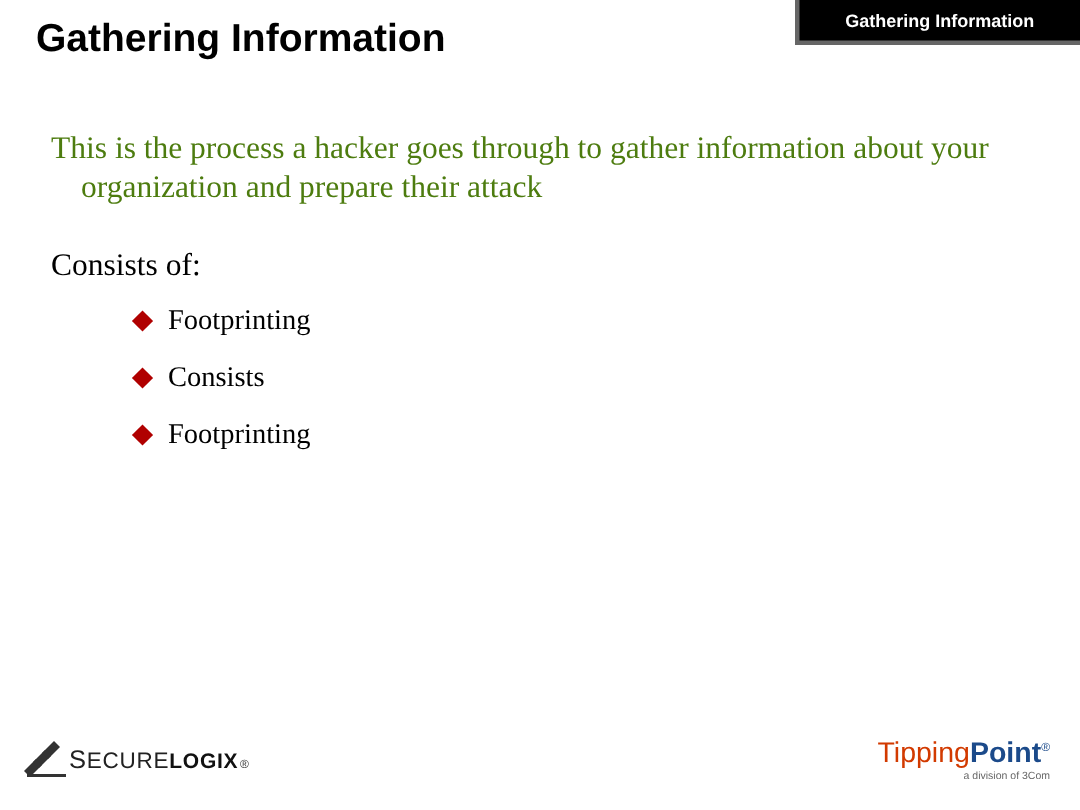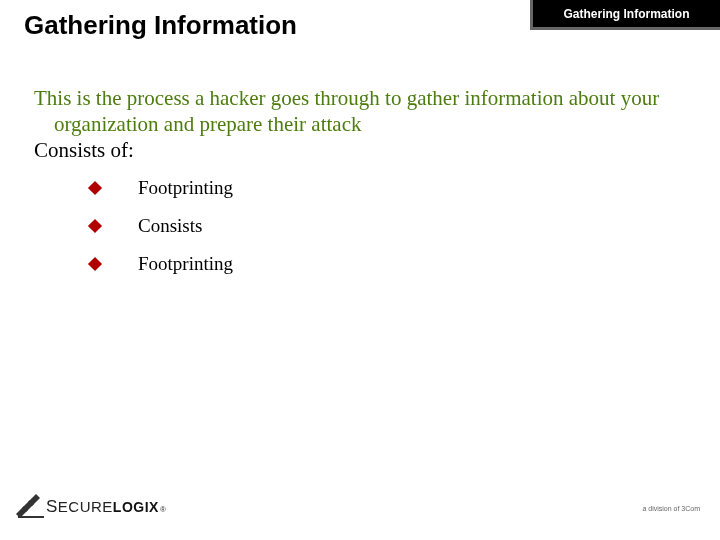--- a/index.html
+++ b/index.html
@@ -38,32 +38,32 @@
     color: #4d7c0f;
     padding-left: 0;
     text-indent: 0;
   }
   .para-indent {
     padding-left: 20px;
     text-indent: -20px;
   }
   .subhead {
     font-size: 21px;
+    margin-top: 26px;
     color: #000;
   }
   .bullets {
     margin-top: 14px;
     padding-left: 56px;
   }
   .bullet {
     display: flex;
     align-items: center;
     margin-bottom: 16px;
     font-size: 19px;
-    gap: 26px;
   }
   .diamond {
     width: 10px; height: 10px;
     background: #b00000;
     transform: rotate(45deg);
     margin-right: 12px;
     flex: 0 0 10px;
   }
   .footer {
     position: absolute;
@@ -157,15 +157,18 @@
         </g>
       </svg>
     </span>
     <span class="sl-text">
       <span class="sl-secure"><span>S</span><span style="font-size:15px">ECURE</span></span>
         <span class="sl-logix">LOGIX</span>
         <span class="sl-r">®</span>
     </span>
   </div>
   <div class="logo-right">
+    <div class="tp-text">
+      <span class="tp-tipping">Tipping</span><span class="tp-point">Point</span><span class="tp-r">®</span>
+    </div>
     <div class="tp-sub">a division of 3Com</div>
   </div>
 </div>
 
 </body></html>

